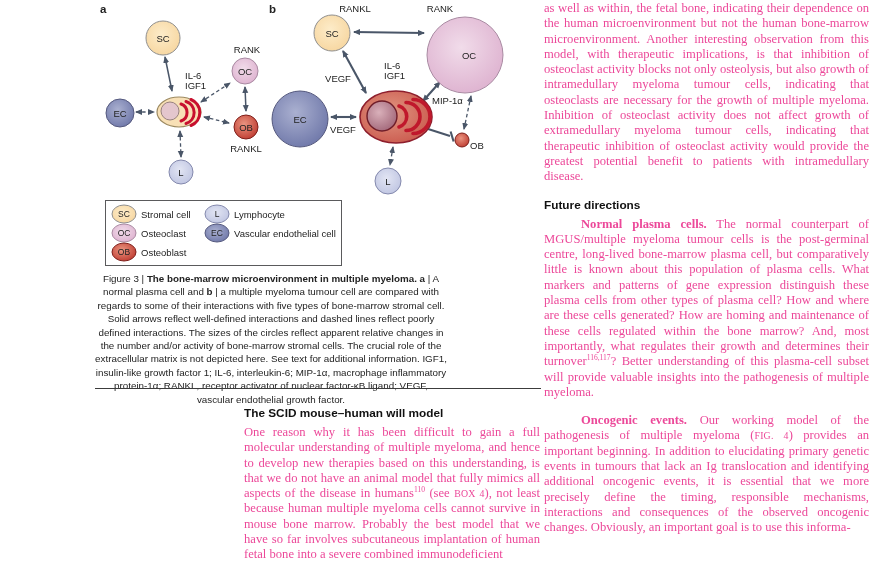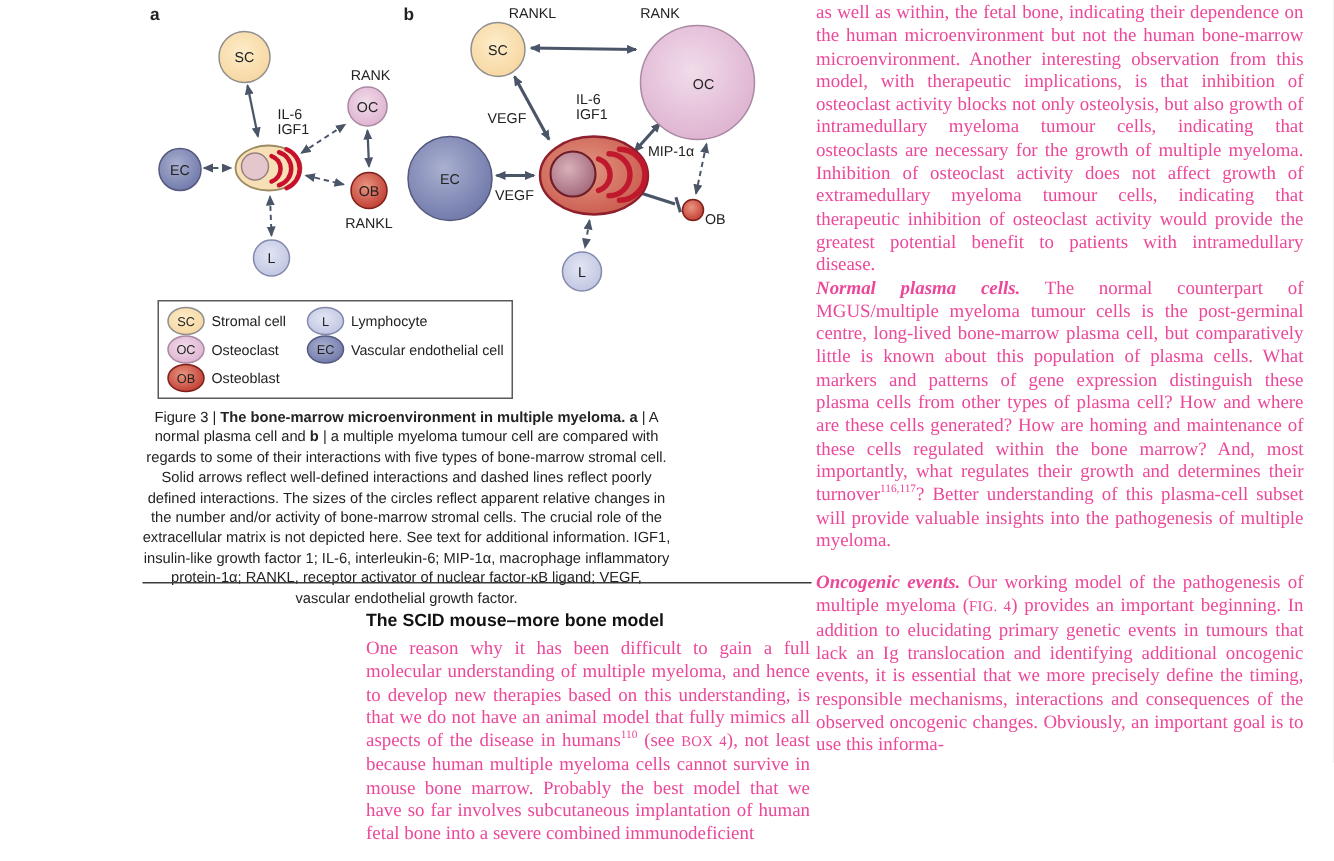--- a/index.html
+++ b/index.html
@@ -15,21 +15,21 @@
   .mid{left:244px;top:406px;width:296px;}
   .right{left:544px;top:1px;width:325px;}
   .head{font-family:"Liberation Sans",sans-serif;font-weight:bold;font-size:11.8px;
         color:#111;margin:0 0 5px 0;}
   .right .head{margin:13px 0 5px 0;}
   p.serif{font-family:"Liberation Serif","DejaVu Serif",serif;font-size:12.6px;
           line-height:15.3px;text-align:justify;margin:0;color:#ec4899;}
   p.serif.gap{margin-top:13px;}
   .sup{vertical-align:super;font-size:0.6em;line-height:0;}
   .sc{font-size:0.78em;letter-spacing:0.2px;margin-top:17px;}
-  .bi{font-weight:bold;font-style:italic;}
+  .bi{font-weight:bold;margin-left:37px;}
   .b{font-weight:bold;}
   svg text{font-family:"Liberation Sans",sans-serif;fill:#222;}
   .plabel{font-size:11.5px;font-weight:bold;}
   .celllabel{font-size:9.5px;}
   .flabel{font-size:9.5px;}
   .leglabel{font-size:9.5px;}
   .legabbr{font-size:8.5px;}
 </style>
 </head>
 <body>
@@ -182,23 +182,24 @@
       <ellipse cx="217" cy="233" rx="12" ry="9" fill="url(#gEC)" stroke="#55597e"></ellipse>
       <text class="legabbr" x="217" y="236" text-anchor="middle" fill="#ffffff">EC</text>
       <text class="leglabel" x="234" y="236.5">Vascular endothelial cell</text>
     </g>
   </svg>
 
   <div class="caption"><span>Figure 3 | </span><span class="b">The bone-marrow microenvironment in multiple myeloma. a</span><span> | A normal plasma cell and </span><span class="b">b</span><span> | a multiple myeloma tumour cell are compared with regards to some of their interactions with five types of bone-marrow stromal cell. Solid arrows reflect well-defined interactions and dashed lines reflect poorly defined interactions. The sizes of the circles reflect apparent relative changes in the number and/or activity of bone-marrow stromal cells. The crucial role of the extracellular matrix is not depicted here. See text for additional information. IGF1, insulin-like growth factor 1; IL-6, interleukin-6; MIP-1α, macrophage inflammatory protein-1α; RANKL, receptor activator of nuclear factor-κB ligand; VEGF, vascular endothelial growth factor.</span></div>
   <div class="figure-rule"></div>
 
   <div class="col mid">
-    <div class="head">The SCID mouse–more bone model</div>
+    <div class="head">The SCID mouse–human will model</div>
     <p class="serif"><span>One reason why it has been difficult to gain a full molecular understanding of multiple myeloma, and hence to develop new therapies based on this understanding, is that we do not have an animal model that fully mimics all aspects of the disease in humans</span><span class="sup">110</span><span> (see </span><span class="sc">BOX 4</span><span>), not least because human multiple myeloma cells cannot survive in mouse bone marrow. Probably the best model that we have so far involves subcutaneous implantation of human fetal bone into a severe combined immunodeficient</span></p>
   </div>
 
   <div class="col right">
     <p class="serif">as well as within, the fetal bone, indicating their dependence on the human microenvironment but not the human bone-marrow microenvironment. Another interesting observation from this model, with therapeutic implications, is that inhibition of osteoclast activity blocks not only osteolysis, but also growth of intramedullary myeloma tumour cells, indicating that osteoclasts are necessary for the growth of multiple myeloma. Inhibition of osteoclast activity does not affect growth of extramedullary myeloma tumour cells, indicating that therapeutic inhibition of osteoclast activity would provide the greatest potential benefit to patients with intramedullary disease.</p>
+    <div class="head">Future directions</div>
     <p class="serif"><span class="bi">Normal plasma cells.</span><span> The normal counterpart of MGUS/multiple myeloma tumour cells is the post-germinal centre, long-lived bone-marrow plasma cell, but comparatively little is known about this population of plasma cells. What markers and patterns of gene expression distinguish these plasma cells from other types of plasma cell? How and where are these cells generated? How are homing and maintenance of these cells regulated within the bone marrow? And, most importantly, what regulates their growth and determines their turnover</span><span class="sup">116,117</span><span>? Better understanding of this plasma-cell subset will provide valuable insights into the pathogenesis of multiple myeloma.</span></p>
     <p class="serif gap"><span class="bi">Oncogenic events.</span><span> Our working model of the pathogenesis of multiple myeloma (</span><span class="sc">FIG. 4</span><span>) provides an important beginning. In addition to elucidating primary genetic events in tumours that lack an Ig translocation and identifying additional oncogenic events, it is essential that we more precisely define the timing, responsible mechanisms, interactions and consequences of the observed oncogenic changes. Obviously, an important goal is to use this informa-</span></p>
   </div>
 
 </div>
 
 </body></html>

